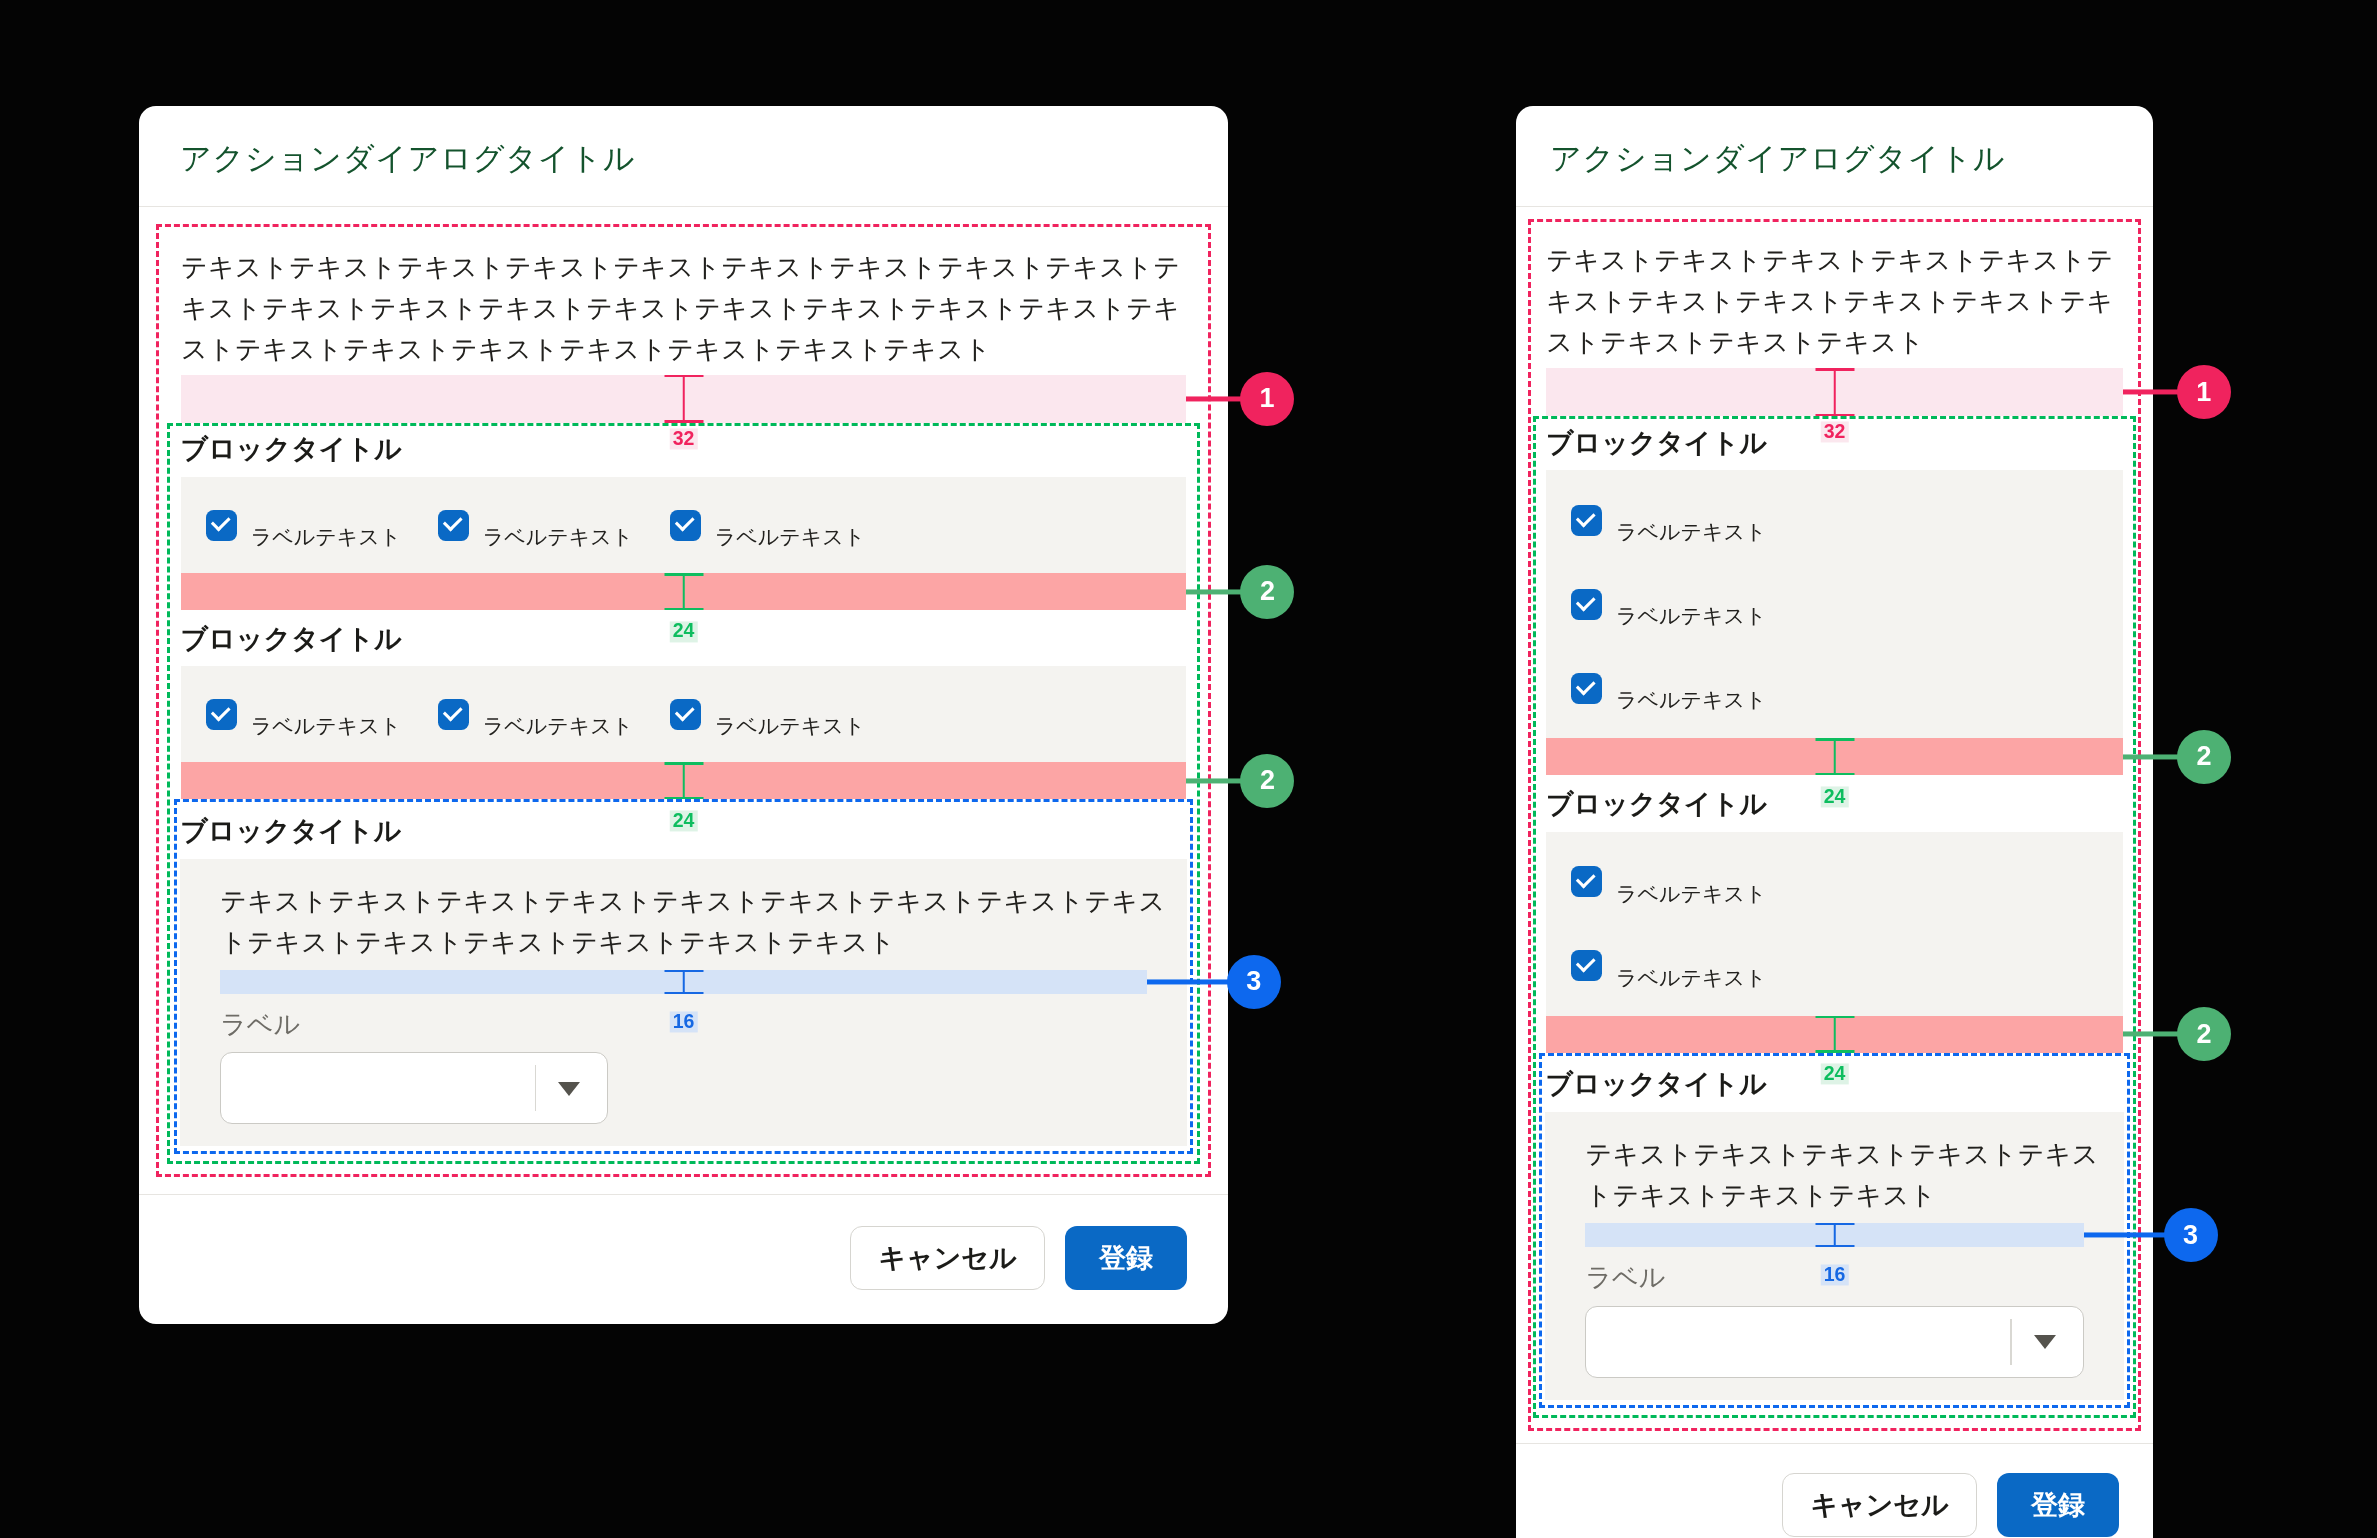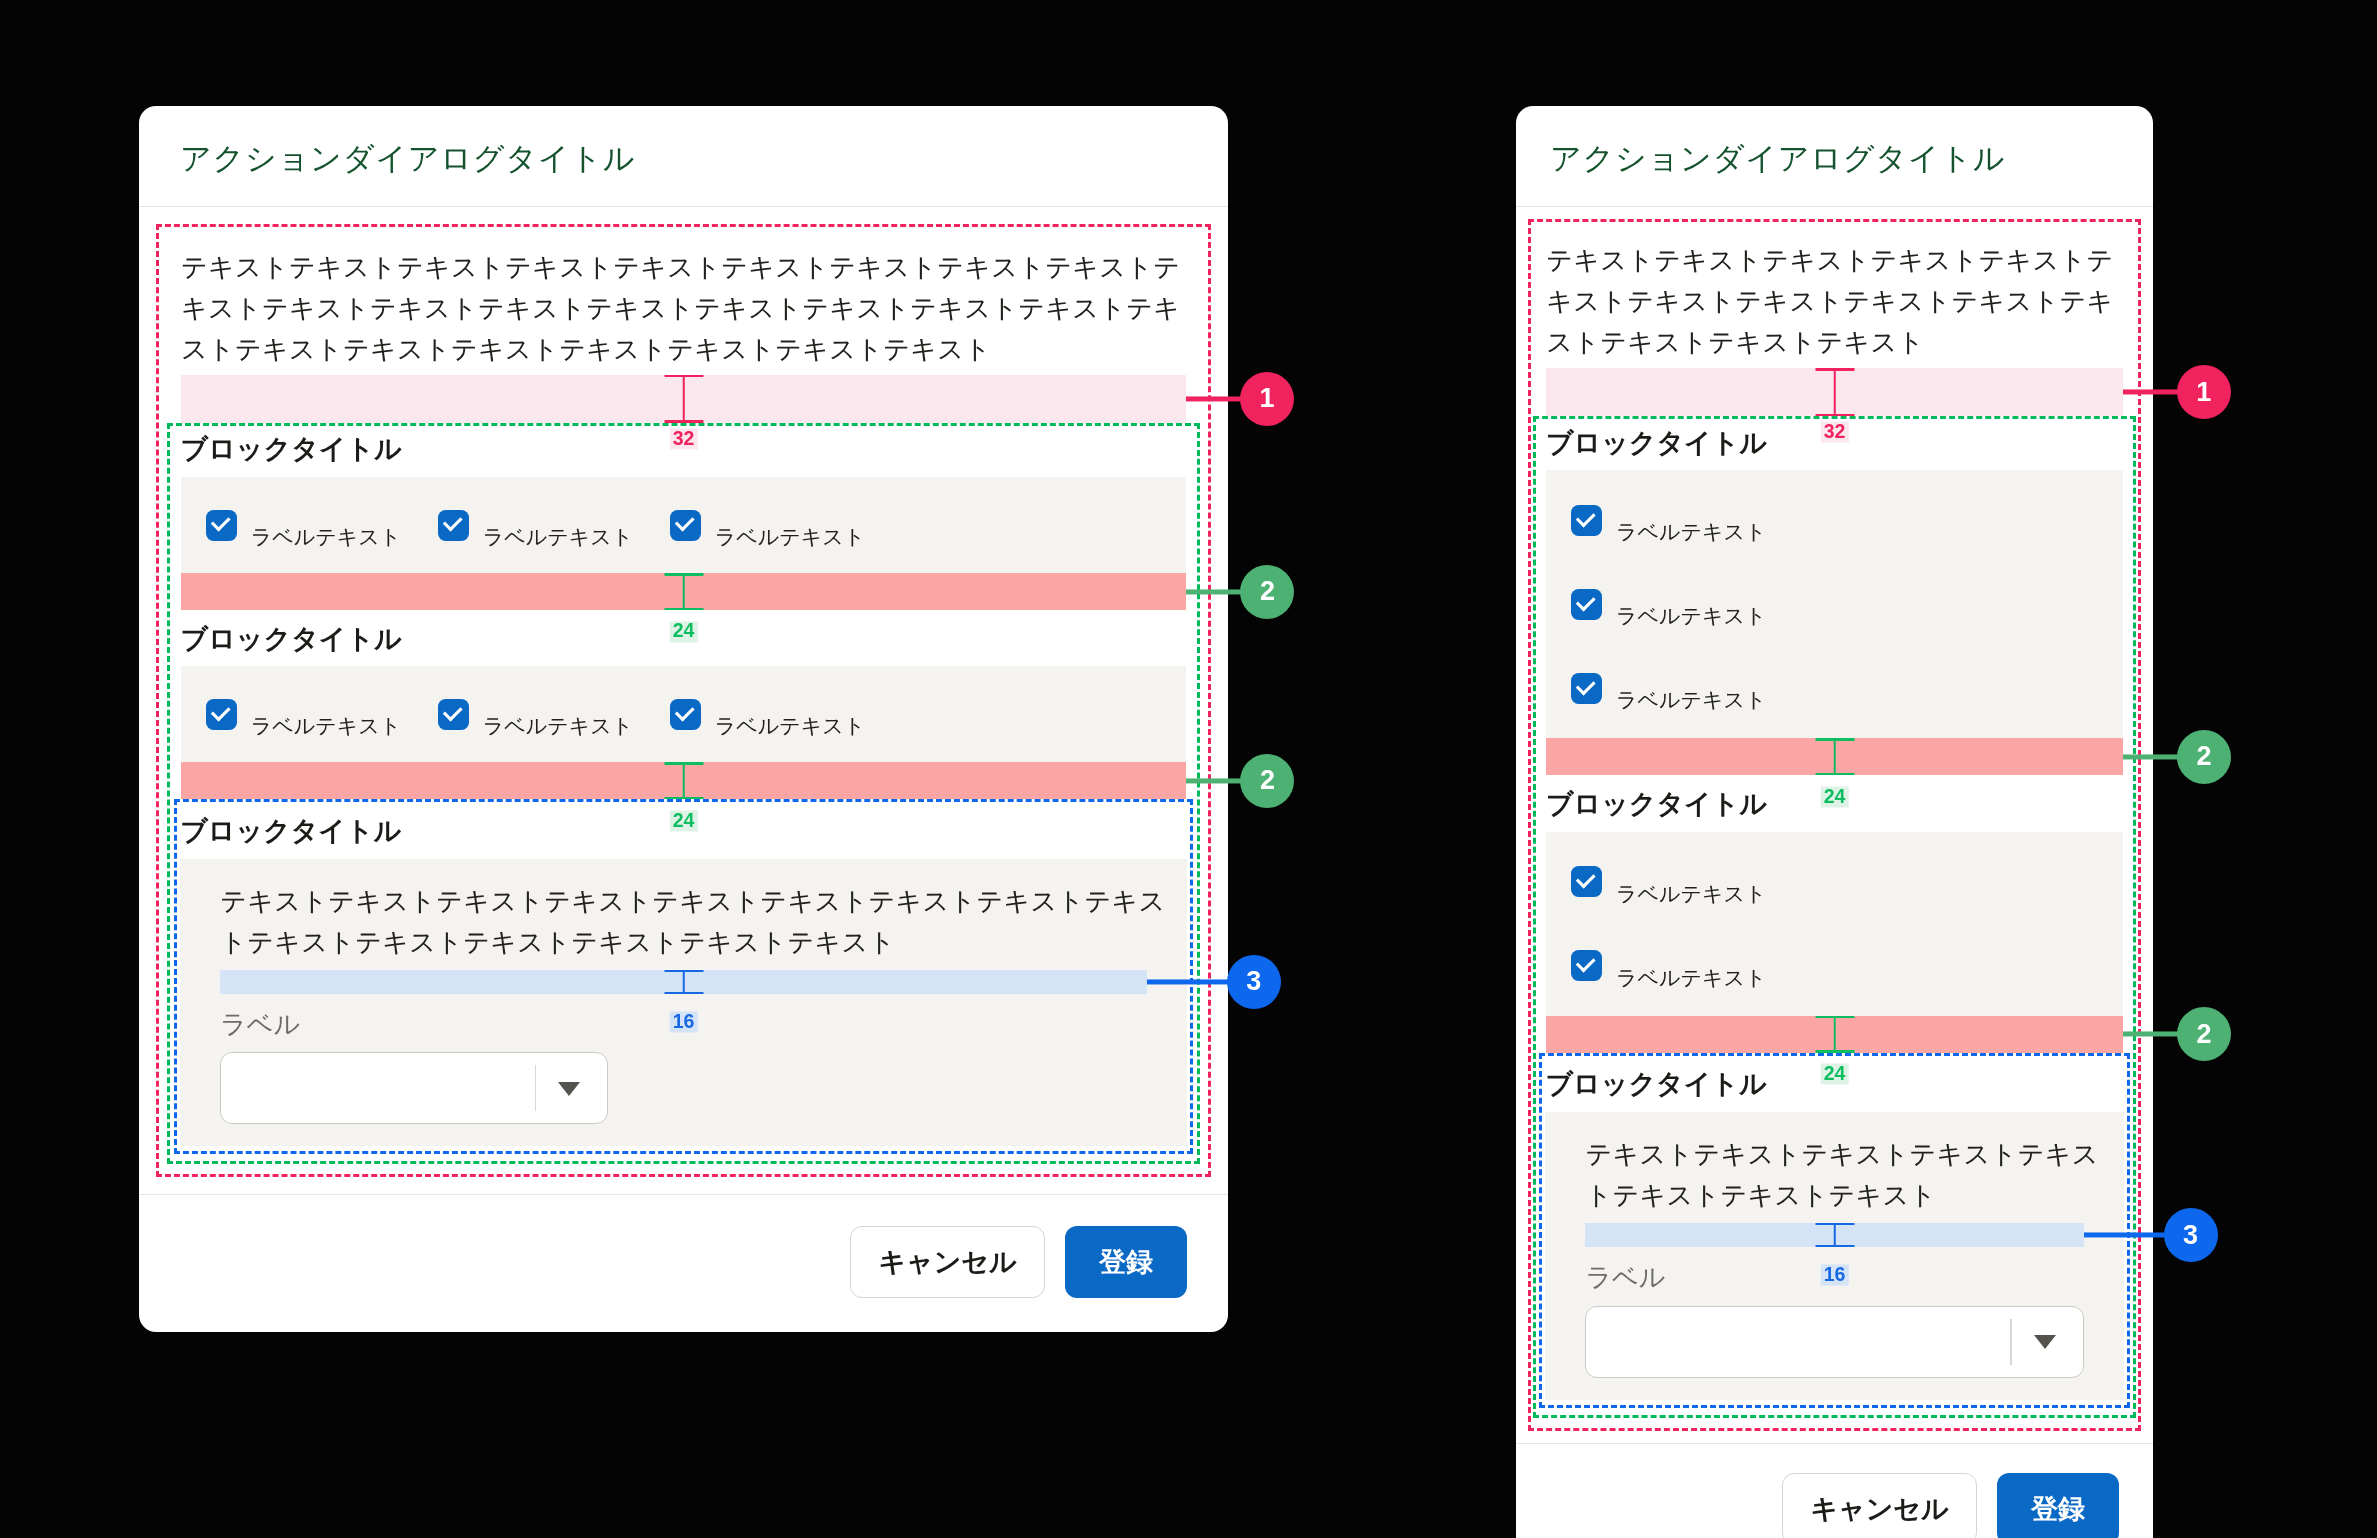--- a/index.html
+++ b/index.html
@@ -66,21 +66,21 @@
   .band.blue  .connector { background:#0D68EE; width:85px; }
   .badge { position:absolute; left:calc(100% + 54px); top:50%; transform:translateY(-50%);
            width:54px; height:54px; border-radius:50%; color:#fff; font-size:27px; font-weight:700;
            display:flex; align-items:center; justify-content:center; z-index:5; }
   .band.pink  .badge { background:#F0235E; }
   .band.green .badge { background:#4DB173; }
   .band.blue  .badge { background:#0D68EE; left:calc(100% + 80px); }
 
   .dlg-footer { border-top:1.7px solid #E7E5E1; padding:31px 41px 34px; display:flex; justify-content:flex-end; align-items:center; gap:20.4px; }
   #dlg-mobile .dlg-footer { padding:29px 34px 34px; }
-  .btn { height:72px; border-radius:12px; font-size:27px; font-weight:700;
+  .btn { height:64px; border-radius:12px; font-size:27px; font-weight:700;
          display:flex; align-items:center; justify-content:center; cursor:pointer;
          font-family:"Liberation Sans", sans-serif; }
   .btn-cancel { background:#fff; border:1.7px solid #D6D5D0; color:#1B1B18; padding:0 27px; }
   .btn-submit { background:#0A69C5; border:none; color:#fff; padding:0 34px; }
 </style>
 </head>
 <body>
 
 <div class="dialog" id="dlg-desktop">
   <div class="dlg-header">

